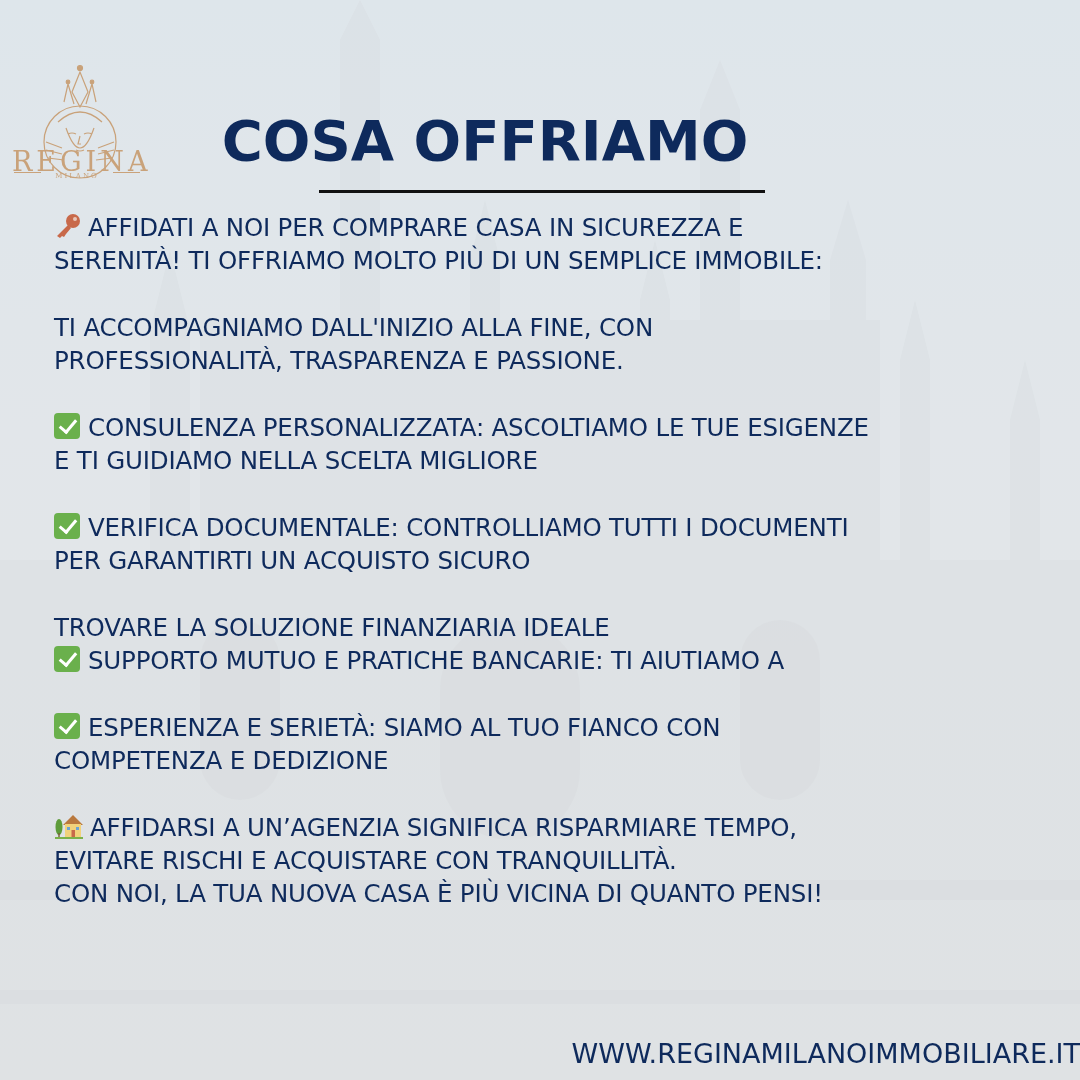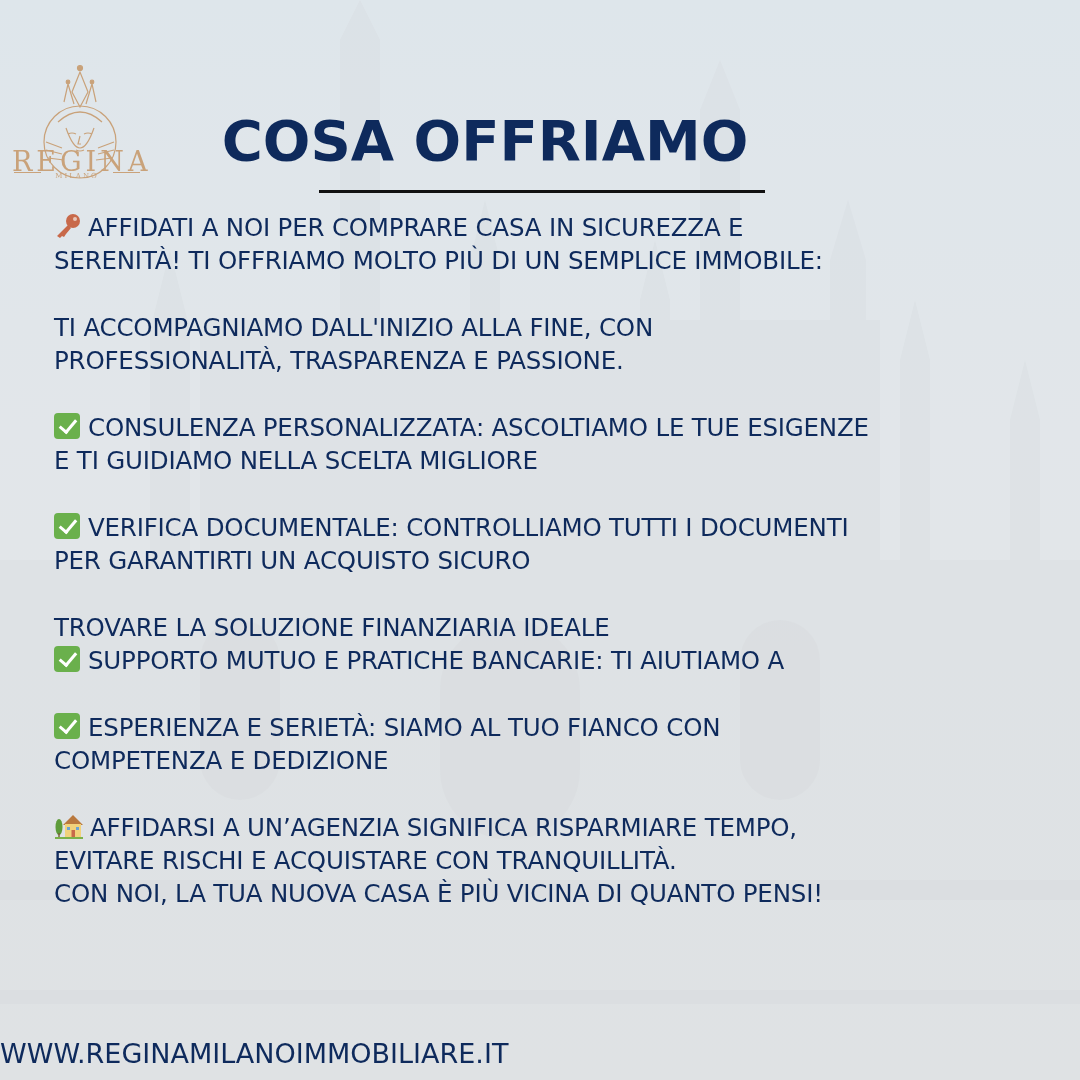--- a/index.html
+++ b/index.html
@@ -54,21 +54,21 @@
   .ico { display: inline-block; vertical-align: -3px; margin-right: 6px; }
   .check {
     width: 26px; height: 26px; border-radius: 4px; background: #6ab04c;
     position: relative; display: inline-block; vertical-align: -3px; margin-right: 8px;
   }
   .check::after {
     content: ""; position: absolute; left: 9px; top: 3px; width: 7px; height: 14px;
     border: solid #fff; border-width: 0 3.5px 3.5px 0; transform: rotate(40deg);
   }
   .website {
-    position: absolute; left: 0; width: 1080px; top: 1038px; text-align: left;
+    position: absolute; left: 0; width: 1080px; top: 1038px; text-align: right;
     font-size: 27px; color: #0e2a5c; letter-spacing: 0px;
   }
 </style>
 </head>
 <body>
 
 <div class="bg">
   <svg class="cathedral" viewBox="0 0 1080 1080">
     <g fill="#c9ccd0" opacity="0.55">
       <polygon points="150,1080 150,330 170,250 190,330 190,1080"></polygon>

